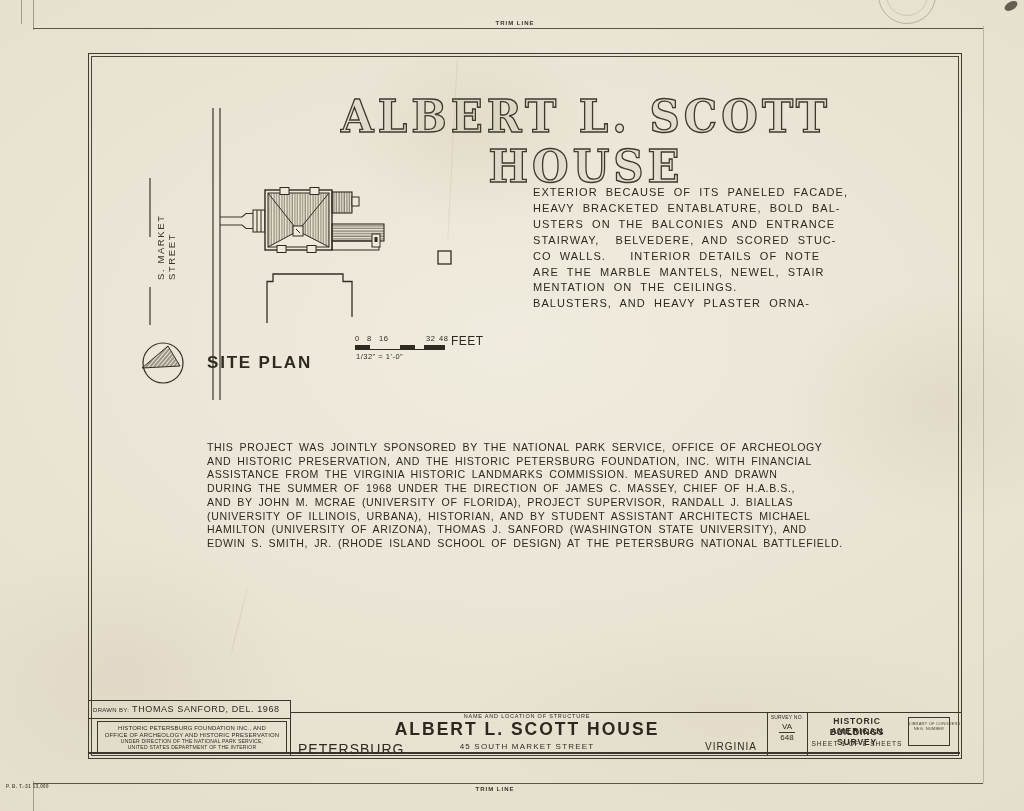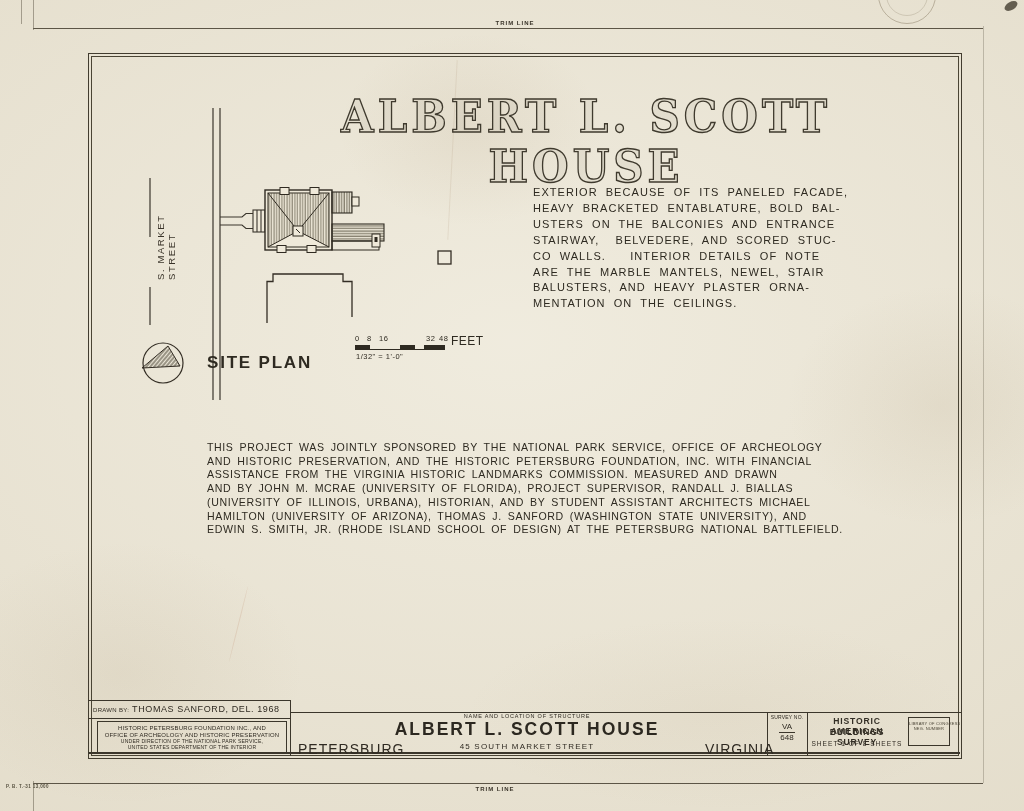--- a/index.html
+++ b/index.html
@@ -57,21 +57,21 @@
   #drawn-by .lbl{font-size:6px;letter-spacing:.3px;}
   #sponsor-box{left:97px;top:721px;width:190px;height:32px;border:1.4px solid #3b362b;
     text-align:center;padding-top:2px;box-sizing:border-box;}
   #sponsor-box .tline{font-size:6.2px;line-height:7px;letter-spacing:.2px;transform:scaleX(.96);}
   #sponsor-box .tline:nth-child(3),#sponsor-box .tline:nth-child(4){font-size:5.3px;line-height:6.4px;}
   #city-label{left:298px;top:741px;font-size:14px;letter-spacing:1px;}
   #name-loc-label{left:377px;top:713px;width:300px;text-align:center;font-size:5.5px;letter-spacing:.8px;}
   #structure-name{left:327px;top:719px;width:400px;text-align:center;font-size:17.5px;
     letter-spacing:2px;font-weight:bold;color:#2c2820;}
   #address-label{left:377px;top:742px;width:300px;text-align:center;font-size:8px;letter-spacing:1.2px;}
-  #state-label{left:705px;top:741px;font-size:14px;letter-spacing:1px;}
+  #state-label{left:705px;top:741px;font-size:10px;letter-spacing:1px;}
   #survey-label{left:768px;top:714px;width:38px;text-align:center;font-size:5px;letter-spacing:.2px;}
   #survey-no{left:768px;top:722px;width:38px;text-align:center;font-size:8px;line-height:9px;}
   #survey-no .top{display:inline-block;border-bottom:1px solid #3b362b;padding:0 3px 1px;}
   #habs-l1{left:809px;top:716px;width:96px;text-align:center;font-size:8.6px;letter-spacing:.8px;font-weight:bold;color:#332e25;}
   #habs-l2{left:809px;top:727px;width:96px;text-align:center;font-size:8.6px;letter-spacing:.8px;font-weight:bold;color:#332e25;}
   #habs-sheet{left:809px;top:740px;width:96px;text-align:center;font-size:6.6px;letter-spacing:1px;}
   #loc-box{left:908px;top:717px;width:42px;height:29px;border:1px solid #3b362b;text-align:center;padding-top:3px;box-sizing:border-box;}
   #loc-box .tline{font-size:4px;line-height:5px;letter-spacing:.2px;color:#4a4436;}
   #print-code{left:22px;top:784px;font-size:4.5px;letter-spacing:.4px;color:#55503f;}
   #emboss1{left:878px;top:-34px;width:56px;height:56px;border-radius:50%;
@@ -203,28 +203,29 @@
     <div id="scale-note">1/32" = 1'-0"</div>
   </div>
 
   <div class="abs" id="description">
       <div class="tline">EXTERIOR BECAUSE OF ITS PANELED FACADE,</div>
       <div class="tline">HEAVY BRACKETED ENTABLATURE, BOLD BAL-</div>
       <div class="tline">USTERS ON THE BALCONIES AND ENTRANCE</div>
       <div class="tline">STAIRWAY,  BELVEDERE, AND SCORED STUC-</div>
       <div class="tline">CO WALLS.   INTERIOR DETAILS OF NOTE</div>
       <div class="tline">ARE THE MARBLE MANTELS, NEWEL, STAIR</div>
+      <div class="tline">MENTATION ON THE CEILINGS.</div>
       <div class="tline">BALUSTERS, AND HEAVY PLASTER ORNA-</div>
-      <div class="tline">MENTATION ON THE CEILINGS.</div>
     </div>
 
   <div class="abs" id="project">
       <div class="tline">THIS PROJECT WAS JOINTLY SPONSORED BY THE NATIONAL PARK SERVICE, OFFICE OF ARCHEOLOGY</div>
       <div class="tline">AND HISTORIC PRESERVATION, AND THE HISTORIC PETERSBURG FOUNDATION, INC. WITH FINANCIAL</div>
       <div class="tline">ASSISTANCE FROM THE VIRGINIA HISTORIC LANDMARKS COMMISSION. MEASURED AND DRAWN</div>
+      <div class="tline">DURING THE SUMMER OF 1968 UNDER THE DIRECTION OF JAMES C. MASSEY, CHIEF OF H.A.B.S.,</div>
       <div class="tline">AND BY JOHN M. MCRAE (UNIVERSITY OF FLORIDA), PROJECT SUPERVISOR, RANDALL J. BIALLAS</div>
       <div class="tline">(UNIVERSITY OF ILLINOIS, URBANA), HISTORIAN, AND BY STUDENT ASSISTANT ARCHITECTS MICHAEL</div>
       <div class="tline">HAMILTON (UNIVERSITY OF ARIZONA), THOMAS J. SANFORD (WASHINGTON STATE UNIVERSITY), AND</div>
       <div class="tline">EDWIN S. SMITH, JR. (RHODE ISLAND SCHOOL OF DESIGN) AT THE PETERSBURG NATIONAL BATTLEFIELD.</div>
     </div>
 
   <div class="abs tbline" style="left:88px;top:700px;width:202px;"></div>
   <div class="abs tbline" style="left:88px;top:718px;width:202px;"></div>
   <div class="abs tbvert" style="left:290px;top:700px;height:56px;"></div>
   <div class="abs tbline" style="left:290px;top:712px;width:671px;"></div>

